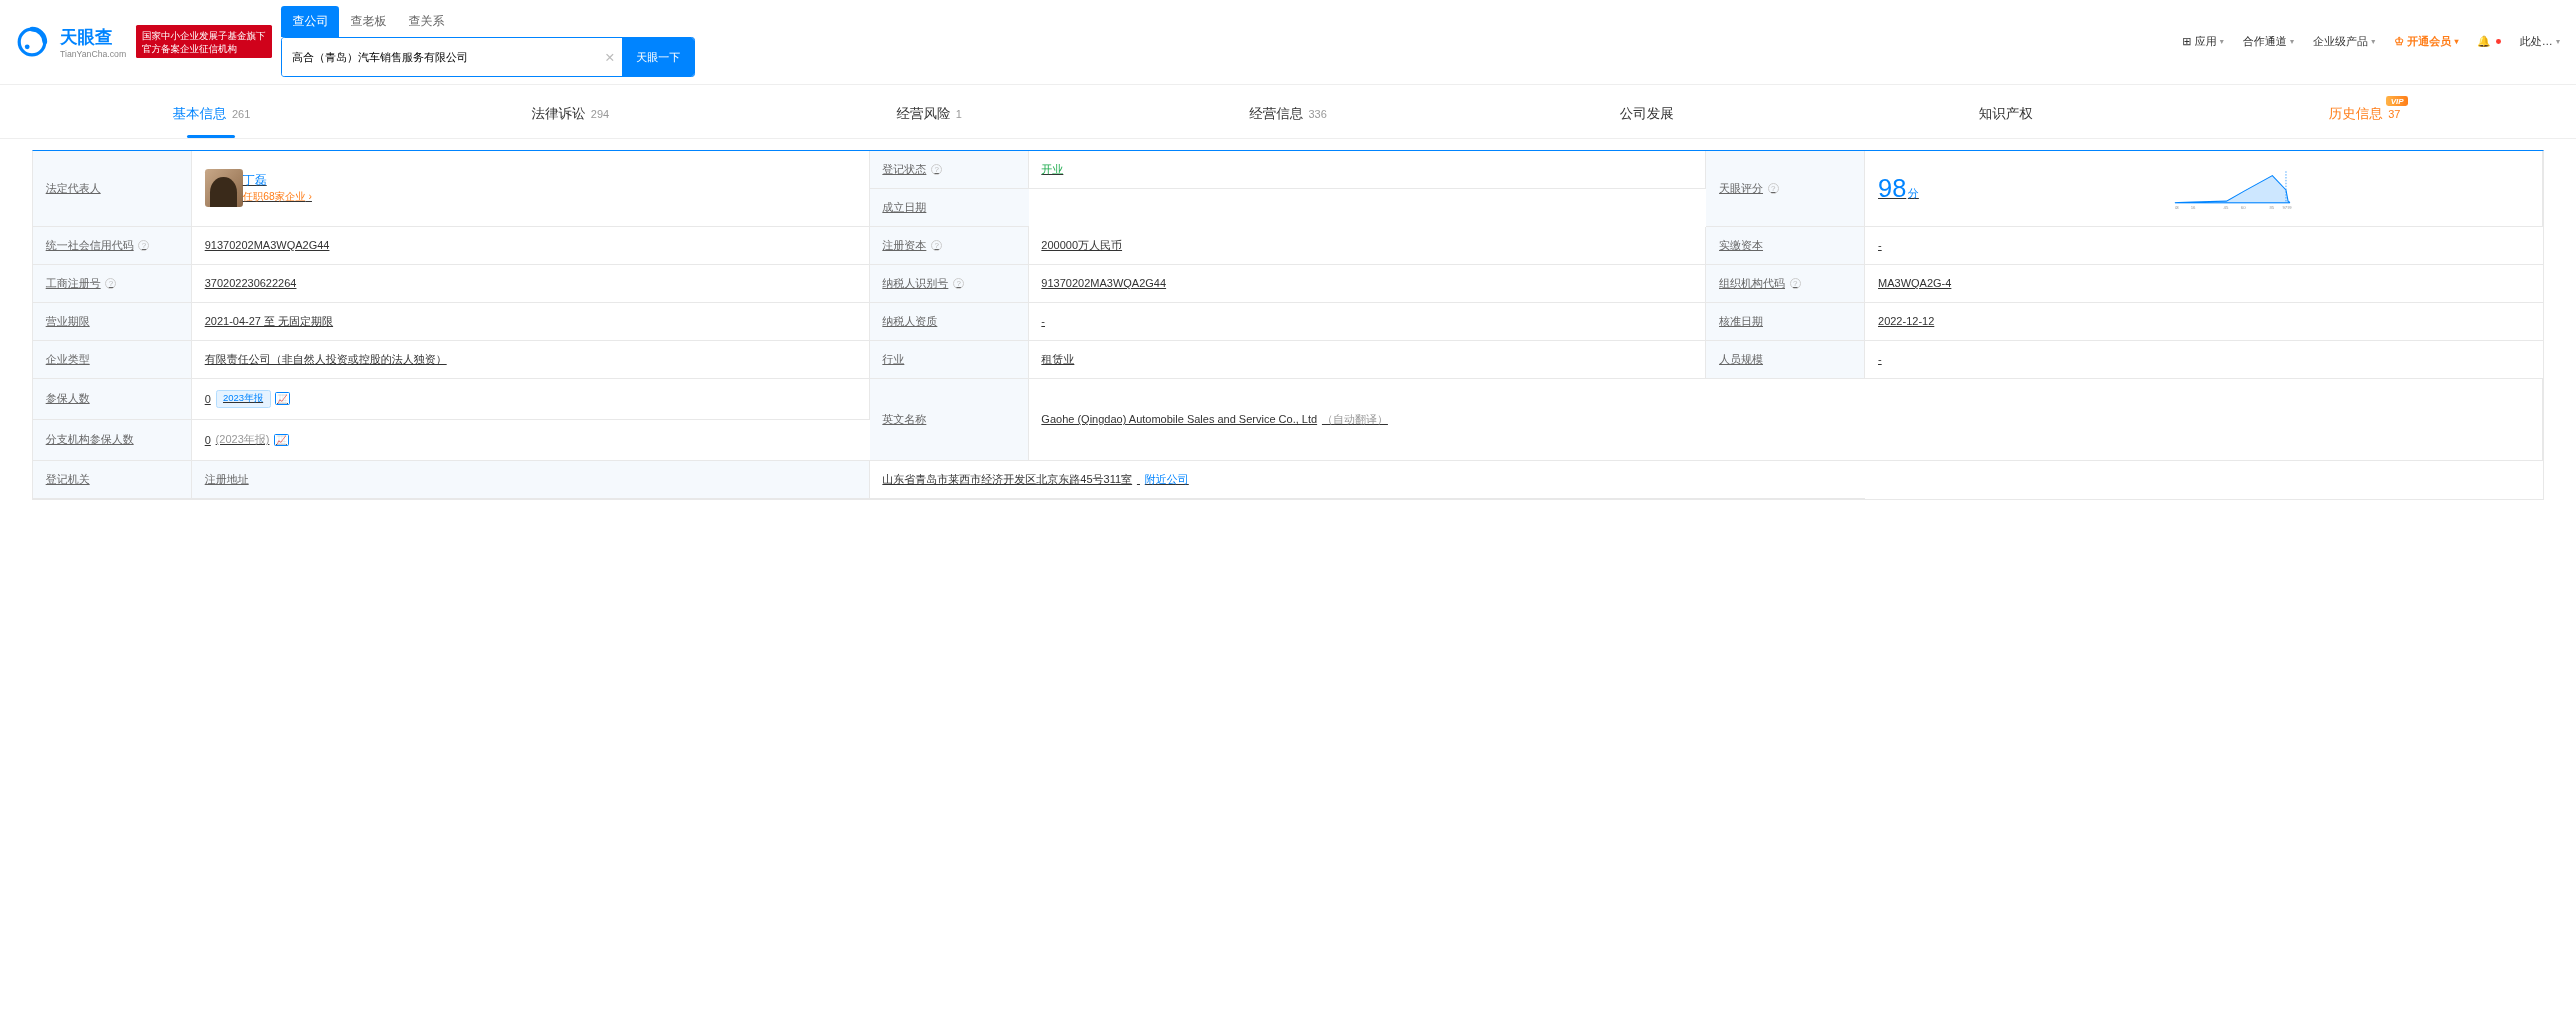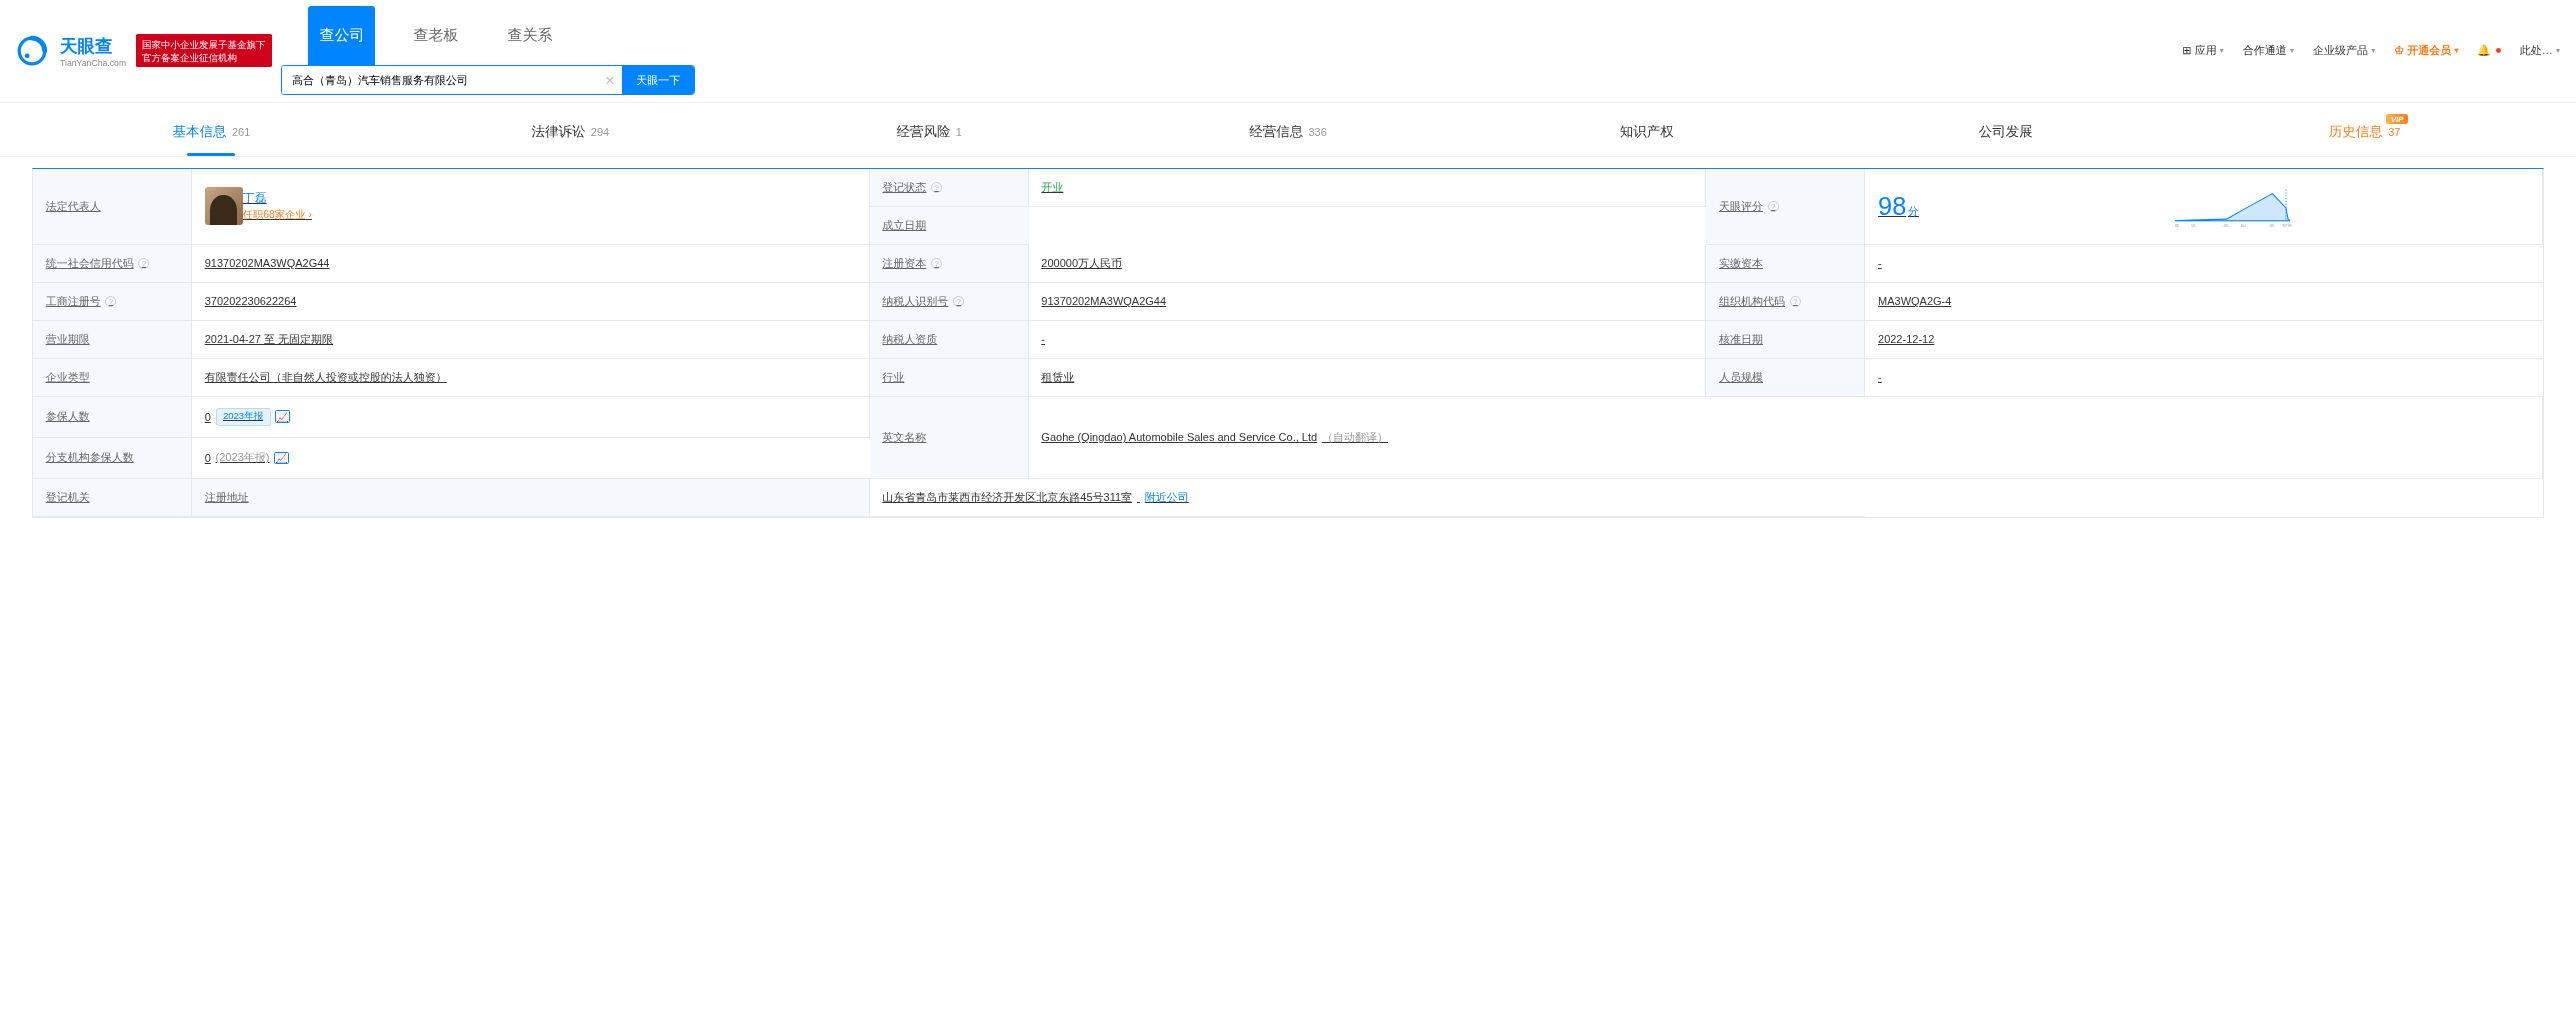--- a/index.html
+++ b/index.html
@@ -9,24 +9,24 @@
 .header { display: flex; align-items: center; padding: 6.4px 16px; gap: 9.5px; border-bottom: 0.8px solid #eee; }
 .logo-area { display: flex; align-items: center; gap: 12px; }
 .logo-icon { width: 32px; height: 32px; display:flex; align-items:center; justify-content:center; }
 .logo-text { display: flex; flex-direction: column; }
 .logo-text .cn { font-size: 17.5px; font-weight: bold; color: #0084ff; }
 .logo-text .en { font-size: 8.7px; color: #888; }
 .red-banner { background: #d0021b; color: #fff; font-size: 9.5px; padding: 3.2px 6.4px; line-height: 1.4; border-radius: 1.6px; }
 .red-banner div { white-space: nowrap; }
 
 .search-tabs { display: flex; gap: 0; }
-.search-tab { padding: 20px 11px; font-size: 15px; color: #666; cursor: pointer; border-radius: 3.2px 3.2px 0 0; margin-left: 27px; }
+.search-tab { padding: 7px 11px; font-size: 12px; color: #666; cursor: pointer; border-radius: 3.2px 3.2px 0 0; }
 .search-tab.active { background: #0084ff; color: #fff; }
 .search-box-wrap { display: flex; flex-direction: column; flex: 0 0 414px; }
-.search-box { display: flex; border: 1.6px solid #0084ff; border-radius: 3.2px; overflow: hidden; height: 30px; }
+.search-box { display: flex; border: 1.6px solid #0084ff; border-radius: 3.2px; overflow: hidden; height: 40px; }
 .search-input { flex: 1; border: none; padding: 0 9.5px; font-size: 11px; outline: none; }
 .search-clear { width: 24px; display:flex; align-items:center; justify-content:center; color:#bbb; cursor:pointer; font-size:12.7px;}
 .search-btn { background: #0084ff; color: #fff; border: none; padding: 0 14.3px; font-size: 11px; cursor: pointer; white-space: nowrap; text-align: right; }
 
 .nav-links { display: flex; align-items: center; gap: 19px; margin-left: auto; }
 .nav-item { display: flex; align-items: center; gap: 3.2px; color: #333; cursor: pointer; font-size: 11px; white-space: nowrap; }
 .nav-item.vip { color: #ff7d18; font-weight: bold; }
 .nav-item .dd { font-size: 8px; color: #999; }
 .bell-badge { width:4.8px; height:4.8px; background:#ff3b30; border-radius:50%; display:inline-block; margin-left:1.6px;}
 
@@ -133,22 +133,22 @@
         <span class="dd">▾</span>
     </div>
   </div>
 </div>
 
 <div class="tabs">
   <div class="tab active"><span>基本信息</span> <span class="count">261</span></div>
   <div class="tab"><span>法律诉讼</span> <span class="count">294</span></div>
   <div class="tab"><span>经营风险</span> <span class="count">1</span></div>
   <div class="tab"><span>经营信息</span> <span class="count">336</span></div>
+  <div class="tab"><span>公司发展</span></div>
   <div class="tab"><span>知识产权</span></div>
-  <div class="tab"><span>公司发展</span></div>
   <div class="tab history"><span>历史信息</span><span class="vip-badge">VIP</span> <span class="count">37</span></div>
 </div>
 
 <div class="info-grid">
 
   <div class="grid-row head" style="grid-template-rows: 1fr 1fr;">
     <div class="cell label span-label">法定代表人</div>
     <div class="cell span-value">
       <div class="rep-wrap">
         <div class="avatar">

